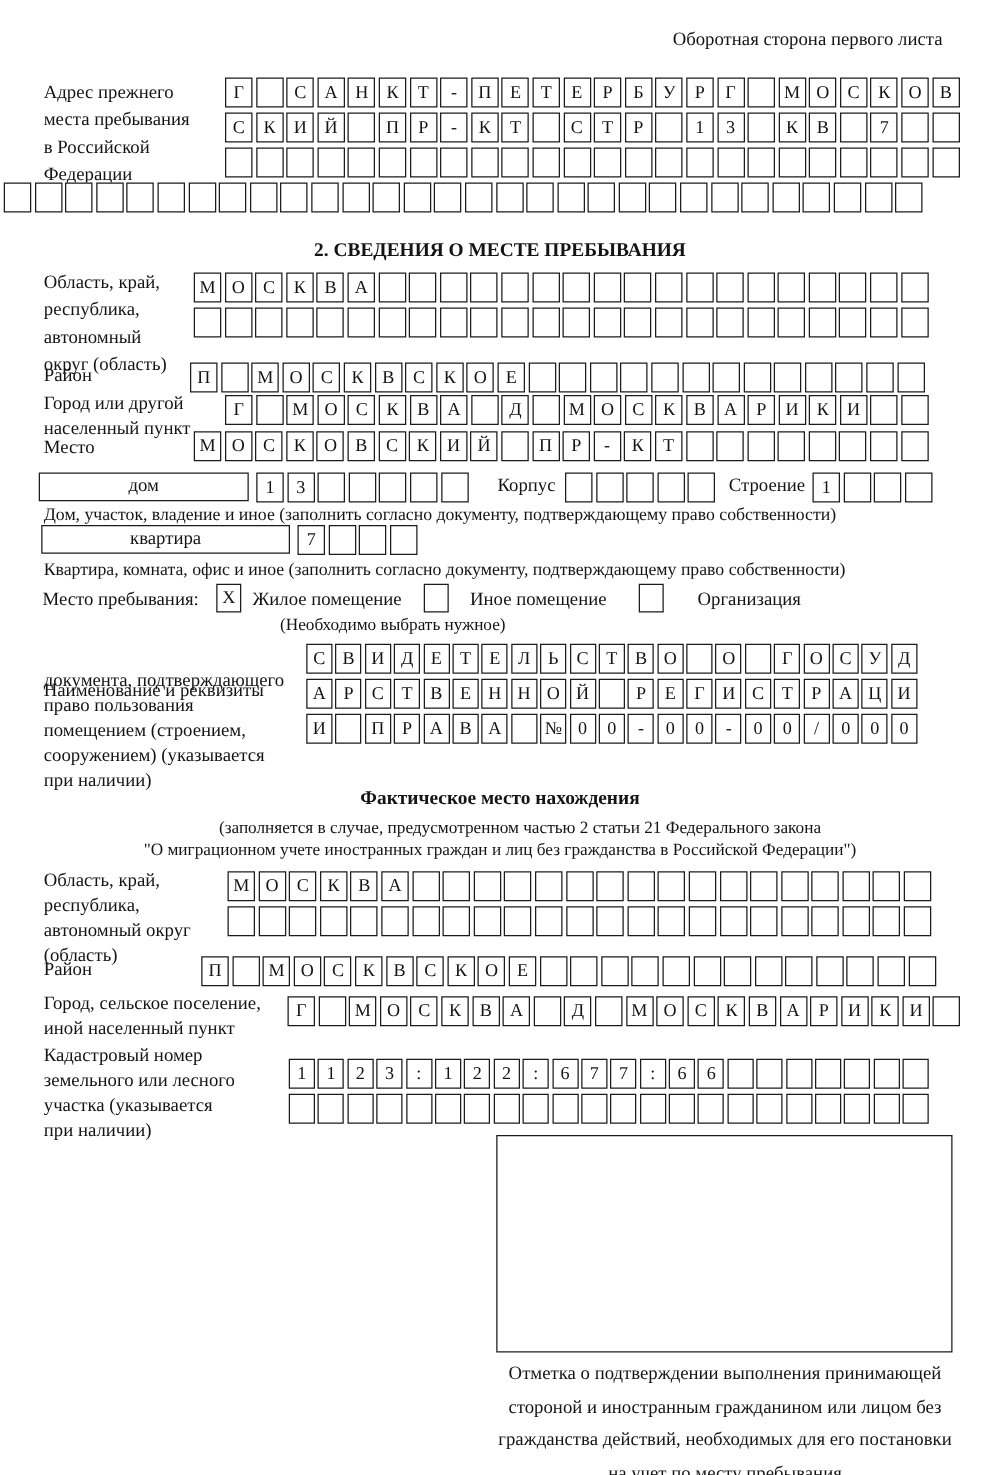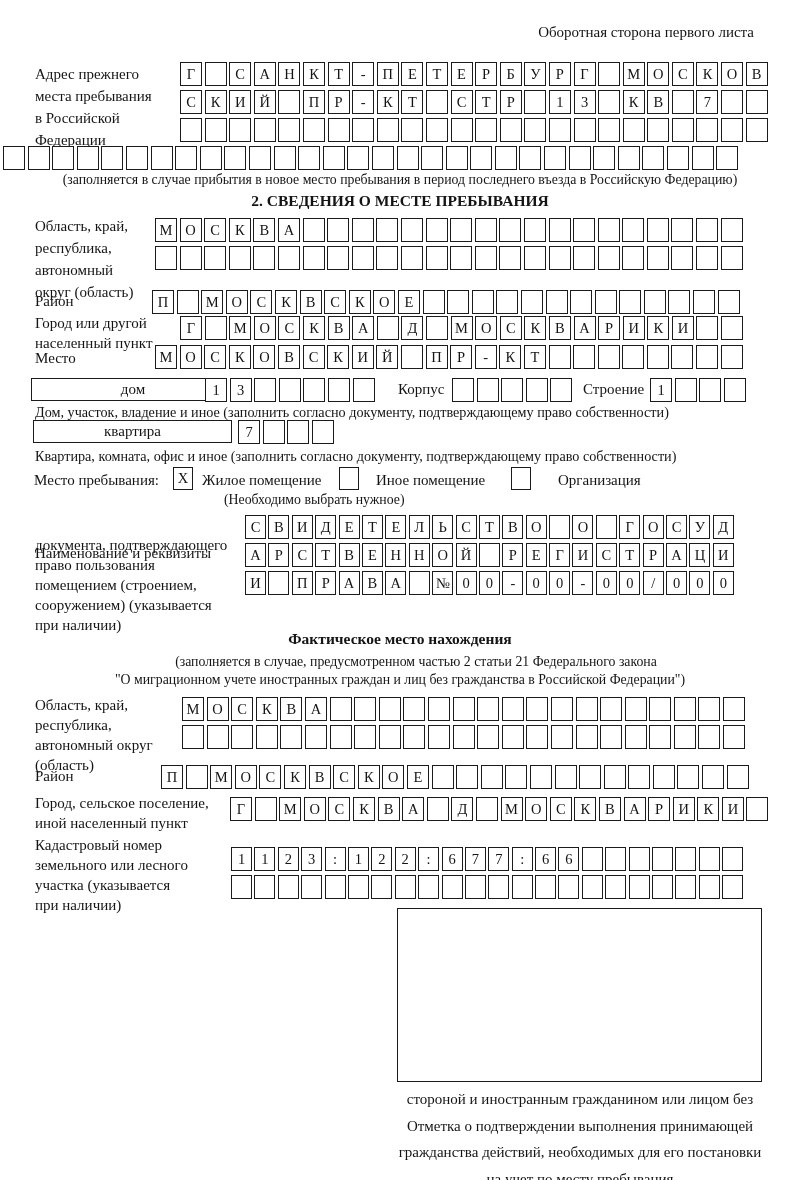--- a/index.html
+++ b/index.html
@@ -138,21 +138,20 @@
       <span class="cbox"></span>
       <span class="cbox"></span>
       <span class="cbox"></span>
       <span class="cbox"></span>
       <span class="cbox"></span>
       <span class="cbox"></span>
       <span class="cbox"></span>
       <span class="cbox"></span>
     </div>
 
-  <div class="abs small center" style="top:172px;">(заполняется в случае прибытия в новое место пребывания в период последнего въезда в Российскую Федерацию)</div>
 
   <div class="abs center bold" style="top:192px;font-size:15.5px;">2. СВЕДЕНИЯ О МЕСТЕ ПРЕБЫВАНИЯ</div>
 
   <div class="abs lbl" style="left:35px;top:216px;">Область, край,</div>
   <div class="abs lbl" style="left:35px;top:238px;">республика,</div>
   <div class="abs lbl" style="left:35px;top:260px;">автономный</div>
   <div class="abs lbl" style="left:35px;top:282px;">округ (область)</div>
   <div class="boxrow" style="left:155px;top:218px;">
       <span class="cbox">М</span>
       <span class="cbox">О</span>
@@ -283,21 +282,21 @@
       <span class="cbox"></span>
       <span class="cbox"></span>
       <span class="cbox"></span>
       <span class="cbox"></span>
       <span class="cbox"></span>
       <span class="cbox"></span>
       <span class="cbox"></span>
       <span class="cbox"></span>
     </div>
 
-  <div class="bigfield" style="left:31px;top:378px;width:166px;height:21px;padding-left:18px;">
+  <div class="bigfield" style="left:31px;top:378px;width:166px;height:21px;">
       <span>дом</span>
     </div>
   <div class="boxrow" style="left:205px;top:378px;">
       <span class="cbox">1</span>
       <span class="cbox">3</span>
       <span class="cbox"></span>
       <span class="cbox"></span>
       <span class="cbox"></span>
       <span class="cbox"></span>
       <span class="cbox"></span>
@@ -583,19 +582,19 @@
       <span class="cbox"></span>
       <span class="cbox"></span>
       <span class="cbox"></span>
       <span class="cbox"></span>
       <span class="cbox"></span>
       <span class="cbox"></span>
     </div>
 
   <div class="stamp" style="left:397px;top:908px;width:363px;height:172px;"></div>
   <div class="abs" style="left:385px;top:1086px;width:390px;text-align:center;font-size:15px;line-height:26.5px;">
+    <div>Отметка о подтверждении выполнения принимающей</div>
     <div>стороной и иностранным гражданином или лицом без</div>
-    <div>Отметка о подтверждении выполнения принимающей</div>
     <div>гражданства действий, необходимых для его постановки</div>
     <div>на учет по месту пребывания</div>
   </div>
 
 </div>
 
 </body></html>

